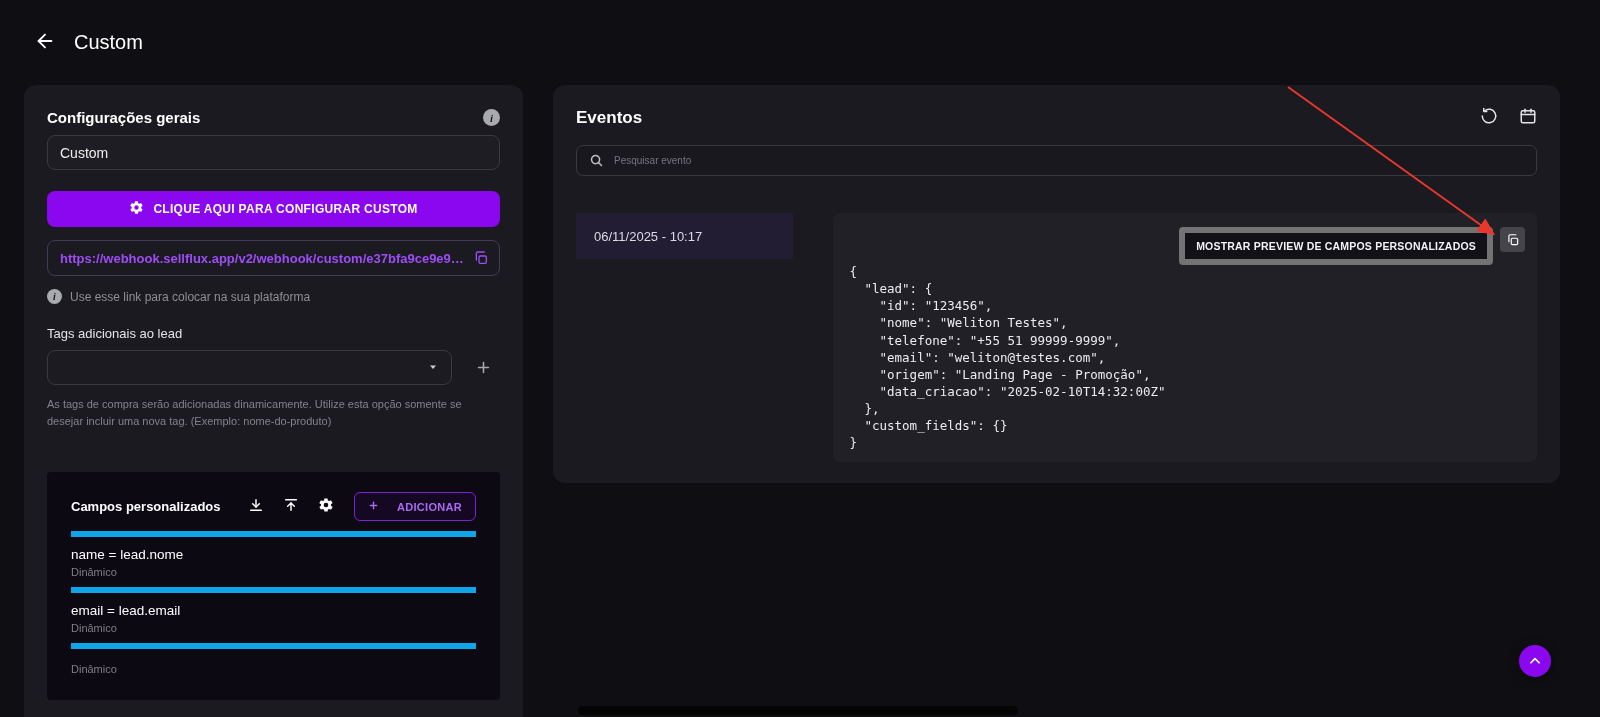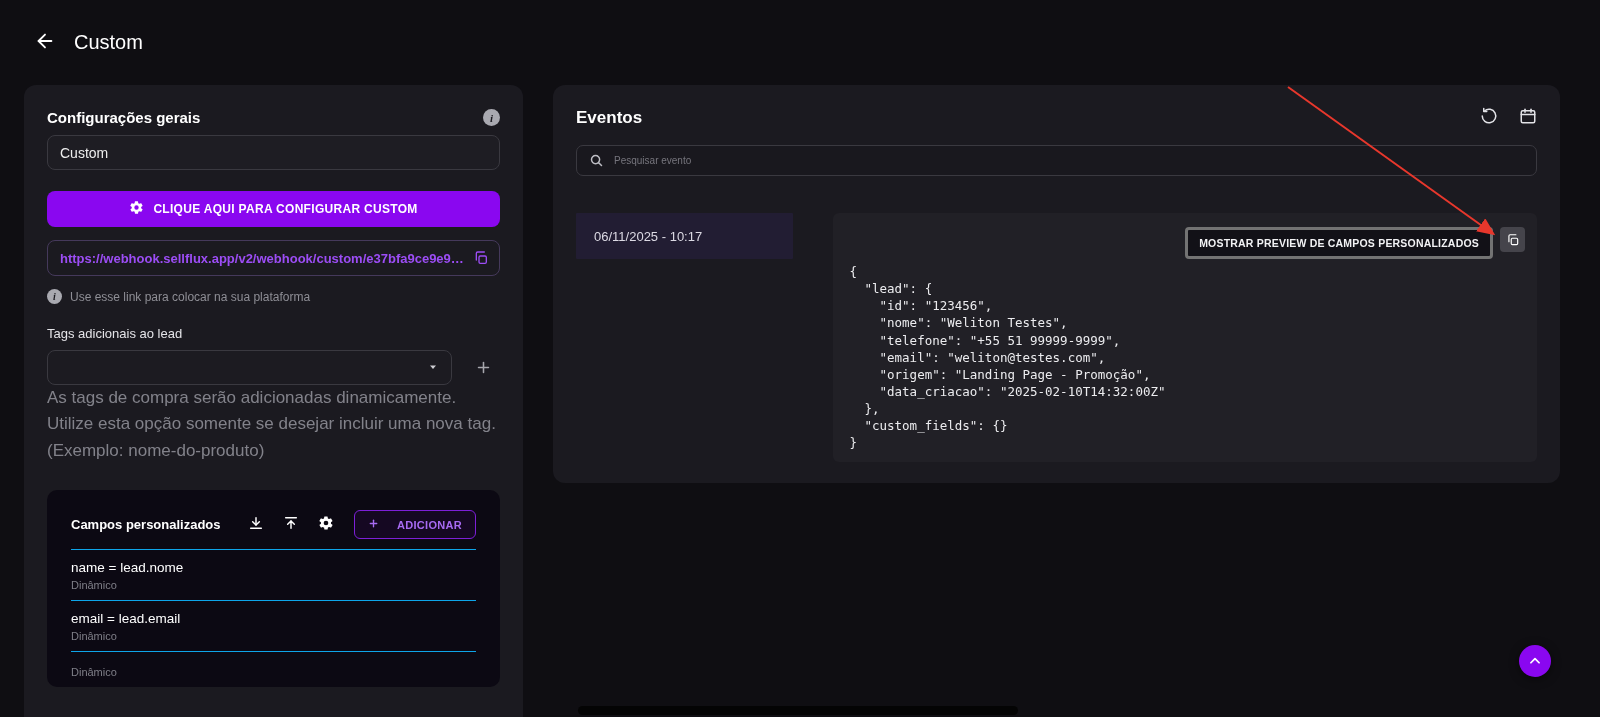--- a/index.html
+++ b/index.html
@@ -68,32 +68,32 @@
 
   .tags-row { margin-top: 9px; display: flex; align-items: center; gap: 14px; }
   .select-box {
     flex: 1; height: 35px; border: 1px solid #3a3940; border-radius: 8px; background: #1c1b21;
     display: flex; align-items: center; justify-content: flex-end; padding: 0 12px; cursor: pointer;
   }
   .ghost-plus {
     width: 34px; height: 34px; background: none; border: none; color: #a7a7ad;
     display: flex; align-items: center; justify-content: center;
   }
-  .help-text { font-size: 17px; color: #82828a; line-height: 1.55; }
-
-  .inner-card { margin-top: 26px; background: #0c0913; border-radius: 10px; padding: 12px 24px 0; }
+  .help-text { margin-top: 11px; font-size: 11px; color: #82828a; line-height: 1.55; }
+
+  .inner-card { margin-top: 42px; background: #0c0913; border-radius: 4px; padding: 12px 24px 16px; }
   .inner-head { display: flex; align-items: center; padding: 8px 0 10px; }
   .inner-title { font-size: 13px; font-weight: 600; color: #fff; flex: 1; }
   .icon-btn { background: none; border: none; color: #e6e6ea; display: flex; align-items: center; padding: 0; margin-left: 19px; }
   .add-btn {
     margin-left: 20px; border: 1px solid #7d1fd8; color: #a86bf3; background: rgba(138,7,240,.07);
     font-size: 11px; font-weight: 700; border-radius: 6px; padding: 7px 13px;
     display: flex; gap: 18px; align-items: center; letter-spacing: .3px;
   }
-  .cf-item { padding: 10px 0 9px; border-top: 1px solid #0ea5e9; }
+  .cf-item { padding: 10px 0 9px; border-top: 6px solid #0ea5e9; }
   .cf-item:first-of-type { border-top: none; }
   .cf-mapping { font-size: 13.5px; color: #ffffff; font-weight: 500; }
   .cf-type { font-size: 11px; color: #7f7f88; margin-top: 4px; }
 
   
   .events-head { display: flex; align-items: center; }
   .events-title { font-size: 17px; font-weight: 700; color: #fff; flex: 1; }
   .events-icons { display: flex; gap: 21px; align-items: center; }
   .search-bar {
     margin-top: 17px; height: 31px; border: 1px solid #3a3940; border-radius: 7px;
@@ -110,21 +110,21 @@
     width: 224px; height: 46px; background: #221d33; border-radius: 1px;
     display: flex; align-items: center; padding: 0 18px;
     font-size: 13px; color: #dcdae4; cursor: pointer;
   }
   .code-panel {
     margin-left: 40px; width: 728px; height: 249px; background: #212026;
     border-radius: 6px; position: relative; padding: 14px 16px;
   }
   .preview-btn {
     position: absolute; top: 14px; right: 44px; background: #121117;
-    border: 3px solid #737373; color: #f2f2f4; font-size: 10.5px; font-weight: 700;
+    border: 6px solid #737373; color: #f2f2f4; font-size: 10.5px; font-weight: 700;
     padding: 7px 11px; border-radius: 4px; letter-spacing: .2px;
   }
   .copy-chip {
     position: absolute; top: 14px; right: 12px; width: 25px; height: 25px;
     background: #45444b; border: none; border-radius: 4px;
     display: flex; align-items: center; justify-content: center;
   }
   .payload-pre {
     margin-top: 36px; font-family: "DejaVu Sans Mono", monospace;
     font-size: 12.5px; line-height: 1.37; color: #ececef; white-space: pre;

